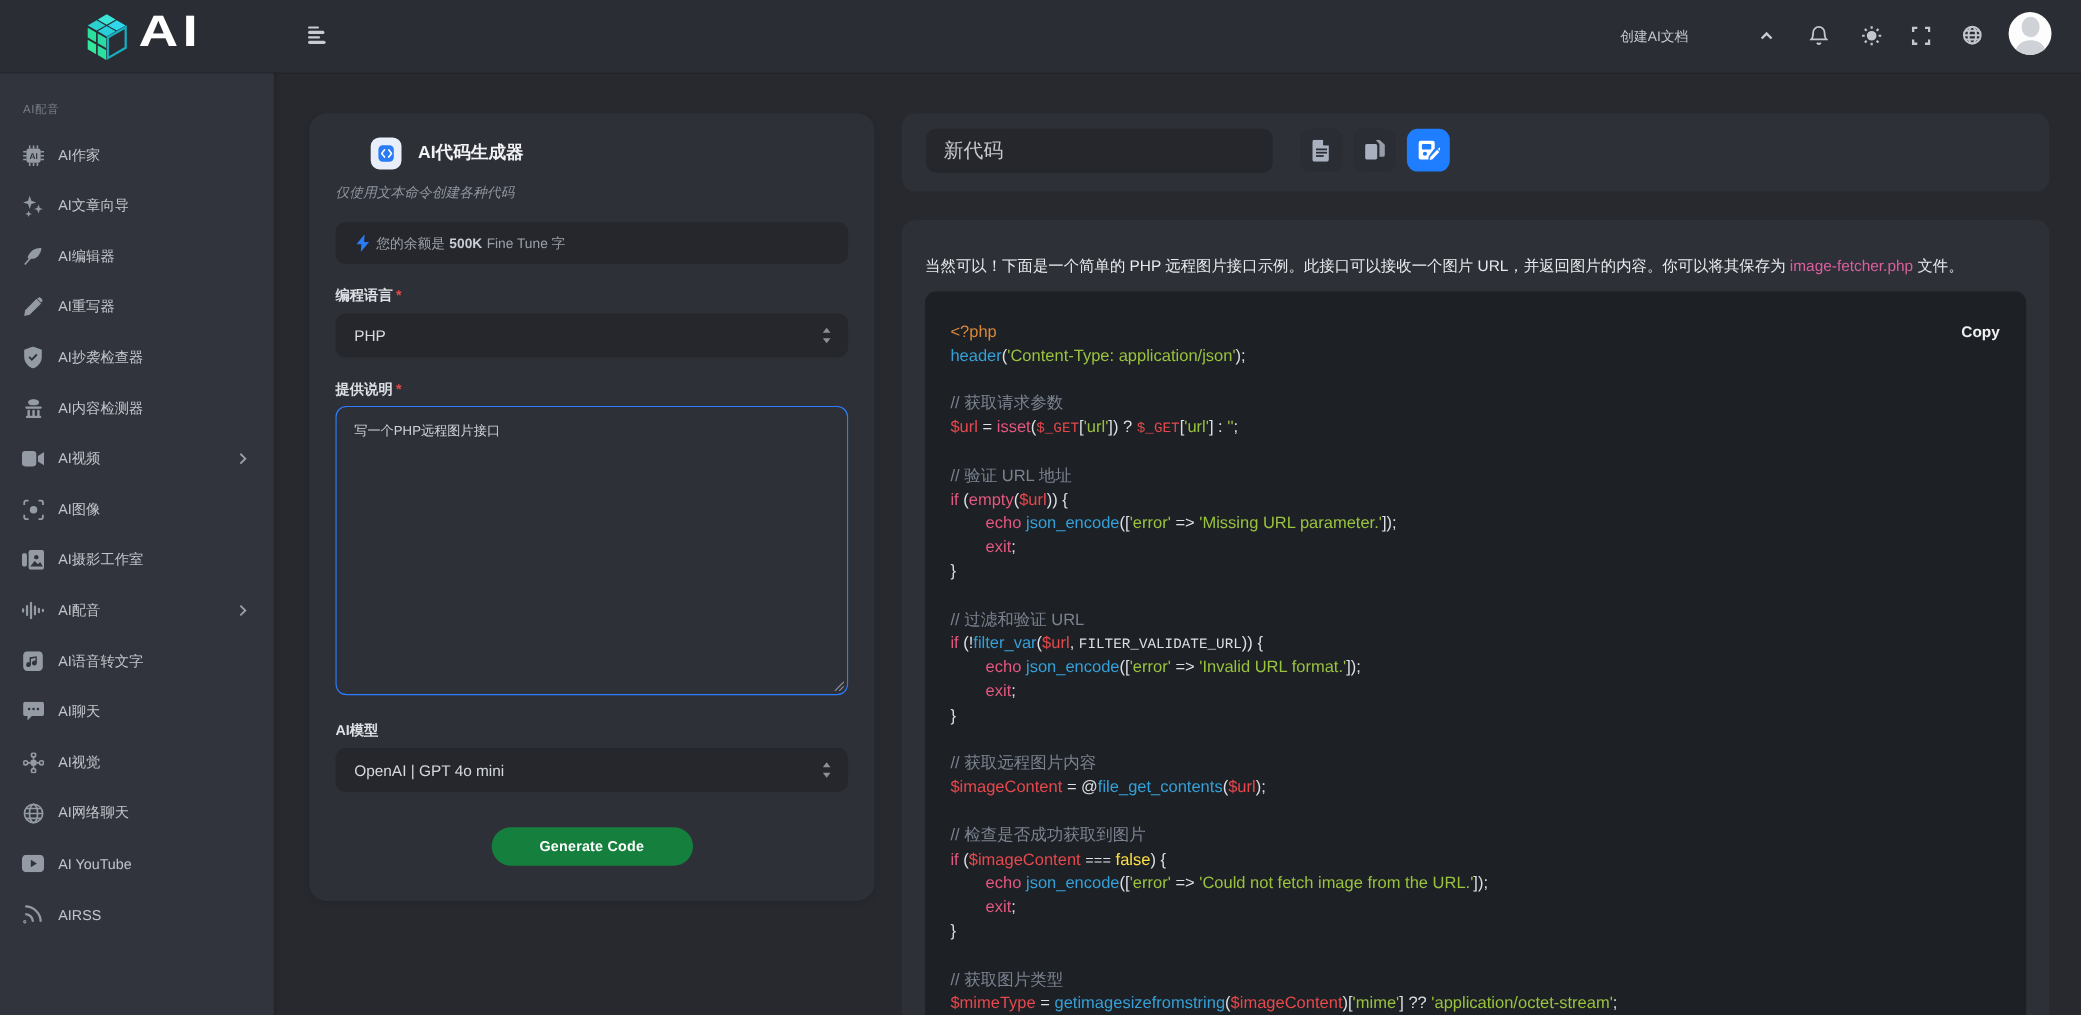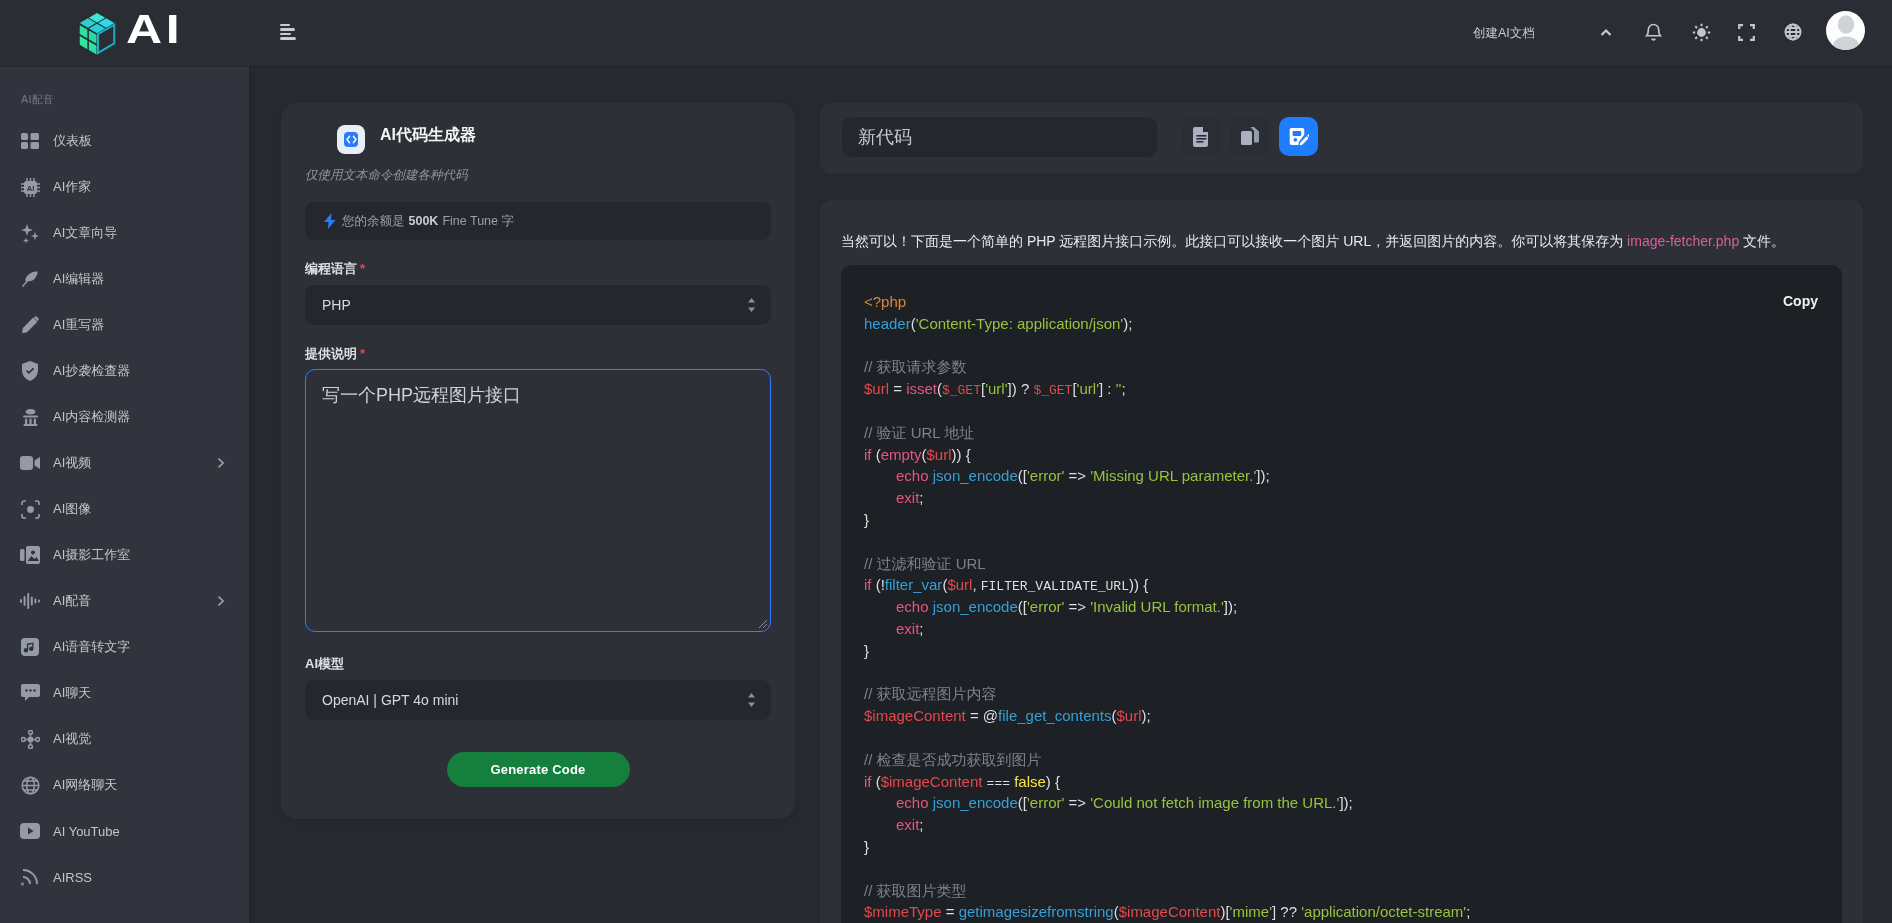--- a/index.html
+++ b/index.html
@@ -46,33 +46,33 @@
   .menu{position:absolute;left:0;top:52px;width:249px;}
   .mi{height:46px;display:flex;align-items:center;padding-left:20px;position:relative;}
   .mi .ic{width:20px;height:20px;display:flex;align-items:center;justify-content:center;color:#959ba4;}
   .mi .lbl{margin-left:13px;font-size:13px;color:#c2c6cc;}
   .mi .chev{position:absolute;right:24px;display:flex;align-items:center;}
   
   .card{
     position:absolute;left:281px;top:103px;width:514px;height:716px;
     background:var(--card);border-radius:16px;z-index:5;padding:22px 24px;box-shadow:0 2px 6px rgba(0,0,0,.08);
   }
-  .card-head{display:flex;padding-left:32px;}
+  .card-head{display:flex;align-items:center;padding-left:32px;}
   .app-ic{width:28px;height:29px;background:#e9eefb;border-radius:8px;position:relative;}
   .app-ic .inner{position:absolute;left:7px;top:7px;width:14px;height:15px;background:#2a7bf6;border-radius:4px;color:#fff;font-size:10px;font-weight:bold;display:flex;align-items:center;justify-content:center;letter-spacing:0;}
   .card-title{margin-left:15px;font-size:16px;font-weight:bold;color:#f2f3f5;}
   .card-sub{margin-top:13px;font-size:12.5px;line-height:17px;color:#8f959f;font-style:italic;}
   .balance{margin-top:18px;height:38px;background:var(--field);border-radius:9px;display:flex;align-items:center;padding:0 19px;font-size:12.5px;color:#9aa0a9;}
   .balance .bolt{color:#2a7bf6;margin-right:5px;display:flex;}
   .balance b{color:#c9cdd4;font-weight:bold;margin:0 4px;}
   .flabel{margin-top:21px;font-size:13px;line-height:15px;font-weight:bold;color:#dde0e5;}
   .flabel .req{color:#e5484d;margin-left:3px;}
   .select{margin-top:9px;height:40px;background:var(--field);border-radius:9px;display:flex;align-items:center;padding:0 17px;font-size:14px;color:#d6d9de;position:relative;}
   .select .updown{position:absolute;right:14px;top:10px;}
-  .tarea{margin-top:8px;height:263px;border:1px solid #2f7dff;border-radius:10px;padding:13px 16px;font-size:18px;color:#cfd3d9;position:relative;}
+  .tarea{margin-top:8px;height:263px;border:1px solid #2f7dff;border-radius:10px;padding:13px 16px;font-size:12px;color:#cfd3d9;position:relative;}
   .tarea .rsz{position:absolute;right:2px;bottom:2px;}
   .genbtn{margin:32px auto 0 auto;width:183px;height:35px;background:#15803d;border-radius:18px;color:#fff;font-size:13px;font-weight:bold;display:flex;align-items:center;justify-content:center;letter-spacing:0.2px;}
   
   .topbar{
     position:absolute;left:820px;top:103px;width:1043px;height:71px;
     background:var(--card);border-radius:12px;z-index:5;
   }
   .newcode{position:absolute;left:22px;top:14px;width:315px;height:40px;background:var(--field);border-radius:9px;display:flex;align-items:center;padding:0 16px;font-size:18px;color:#c6c9cf;}
   .tb-btn{position:absolute;top:14px;width:39px;height:39px;border-radius:10px;background:#2a2d33;display:flex;align-items:center;justify-content:center;color:#a9b1c0;}
   .tb-btn.blue{background:#1f7dff;color:#fff;}
@@ -146,31 +146,20 @@
         <path d="M6 39c0-8.5 5.5-13.5 14-13.5s14 5 14 13.5z" fill="#cfd2d6"></path>
       </svg>
   </div>
 </div>
 
 <div class="sidebar">
   <div class="side-label">AI配音</div>
   <div class="menu" id="menu">
       <div class="mi">
         <span class="ic">
-          <svg width="18" height="18" viewBox="0 0 18 18" fill="currentColor">
-            <rect x="0" y="1" width="7" height="7" rx="1.5"></rect>
-            <rect x="0" y="10" width="7" height="7" rx="1.5"></rect>
-            <rect x="9.5" y="1" width="8.5" height="7" rx="1.5"></rect>
-            <rect x="9.5" y="10" width="8.5" height="7" rx="1.5"></rect>
-          </svg>
-        </span>
-        <span class="lbl">仪表板</span>
-      </div>
-      <div class="mi">
-        <span class="ic">
           <svg width="19" height="19" viewBox="0 0 19 19" fill="currentColor">
             <rect x="3" y="3" width="13" height="13" rx="2.5"></rect>
             <path d="M6 0v3M9.5 0v3M13 0v3M6 16v3M9.5 16v3M13 16v3M0 6h3M0 9.5h3M0 13h3M16 6h3M16 9.5h3M16 13h3" stroke="currentColor" stroke-width="1.4"></path>
             <text x="9.5" y="12.6" font-size="7.5" font-weight="bold" fill="#30333a" text-anchor="middle" font-family="Liberation Sans">AI</text>
           </svg>
         </span>
         <span class="lbl">AI作家</span>
       </div>
       <div class="mi">
         <span class="ic">

